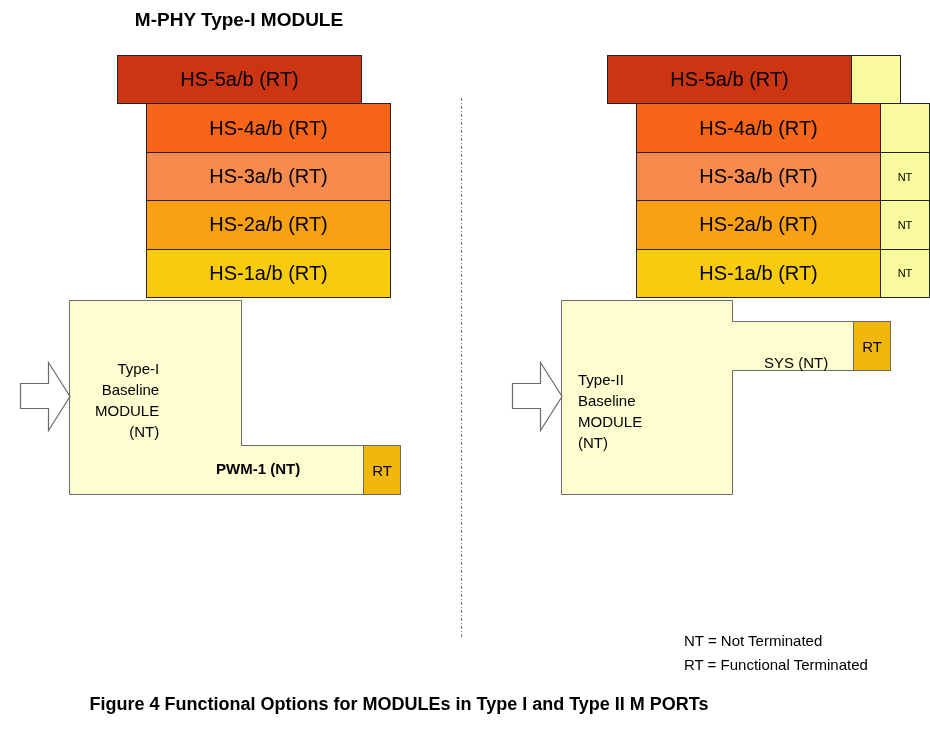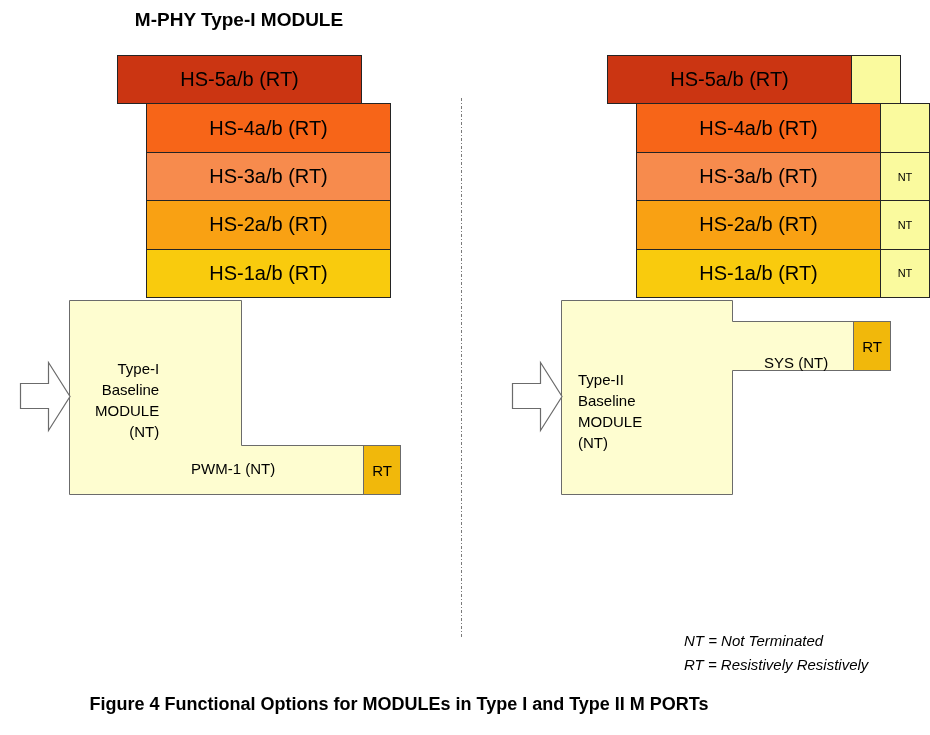--- a/index.html
+++ b/index.html
@@ -41,21 +41,21 @@
   }
 
   .baseline-label{
     position:absolute;font-size:15px;line-height:21px;white-space:nowrap;
   }
   .lane-label{
     position:absolute;font-size:15px;line-height:16px;white-space:nowrap;
   }
 
   .legend{
-    position:absolute;font-size:15px;line-height:24px;white-space:nowrap;font-style:italic;
+    position:absolute;font-size:15px;line-height:24px;white-space:nowrap;
   }
 
   .caption{
     position:absolute;left:0;top:694px;width:798px;text-align:center;
     font-size:18px;font-weight:bold;white-space:nowrap;
   }
 
   svg .cream-shape{fill:var(--cream);stroke:var(--shape-border);stroke-width:1;}
   svg .arrow-shape{fill:#ffffff;stroke:var(--shape-border);stroke-width:1.2;}
   svg .divider{stroke:var(--divider);stroke-width:1;stroke-dasharray:3 2 1 2;}
@@ -121,30 +121,30 @@
       <div>MODULE</div>
       <div>(NT)</div>
     </div>
   <div class="baseline-label" style="left:578px;top:369px;">
       <div>Type-II</div>
       <div>Baseline</div>
       <div>MODULE</div>
       <div>(NT)</div>
     </div>
 
-  <div class="lane-label" style="left:191px;top:461px;">PWM-1 (NT)</div>
+  <div class="lane-label" style="left:216px;top:461px;font-weight:bold;">PWM-1 (NT)</div>
   <div class="lane-label" style="left:764px;top:339px;margin-top:16px;">SYS (NT)</div>
 
   <div class="rt-box" style="left:363px;top:445px;">
     <span>RT</span>
   </div>
   <div class="rt-box" style="left:853px;top:321px;">
     <span>RT</span>
   </div>
 
   <div class="legend" style="left:684px;top:629px;">
     <div>NT = Not Terminated</div>
-    <div>RT = Resistively Resistively</div>
+    <div>RT = Functional Terminated</div>
   </div>
 
   <div class="caption">Figure 4 Functional Options for MODULEs in Type I and Type II M PORTs</div>
 
 </div>
 
 </body></html>

